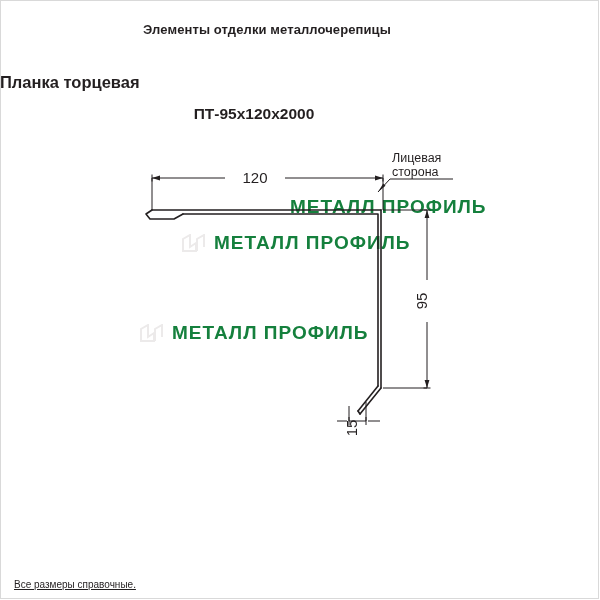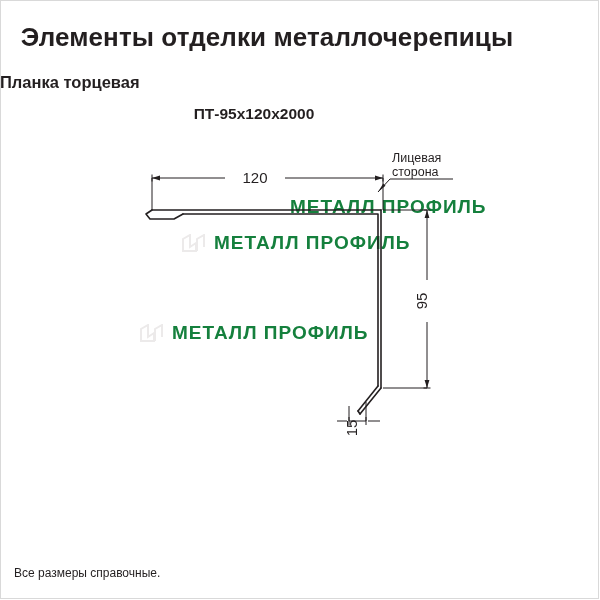--- a/index.html
+++ b/index.html
@@ -29,21 +29,21 @@
     border: 1px solid #d9d9d9;
     box-sizing: border-box;
     pointer-events: none;
   }
   .title {
     position: absolute;
     left: 0;
     top: 22px;
     width: 534px;
     text-align: center;
-    font-size: 26px;
+    font-size: 13px;
     font-weight: bold;
     letter-spacing: 0.1px;
   }
   .subtitle {
     position: absolute;
     left: 0;
     top: 73px;
     width: 600px;
     font-size: 16.5px;
     font-weight: bold;
@@ -60,24 +60,25 @@
   .drawing {
     position: absolute;
     left: 0;
     top: 130px;
     width: 600px;
     height: 330px;
   }
   .footer {
     position: absolute;
     left: 14px;
-    bottom: 18px;
-    font-size: 12px;
+    bottom: 8px;
+    font-size: 10px;
     line-height: 1.45;
     color: #231f20;
+    text-decoration: underline;
   }
   .footer div {
     white-space: nowrap;
   }
   .wm {
     position: absolute;
     font-family: "Liberation Sans", sans-serif;
     font-weight: bold;
     color: #15803d;
     white-space: nowrap;

